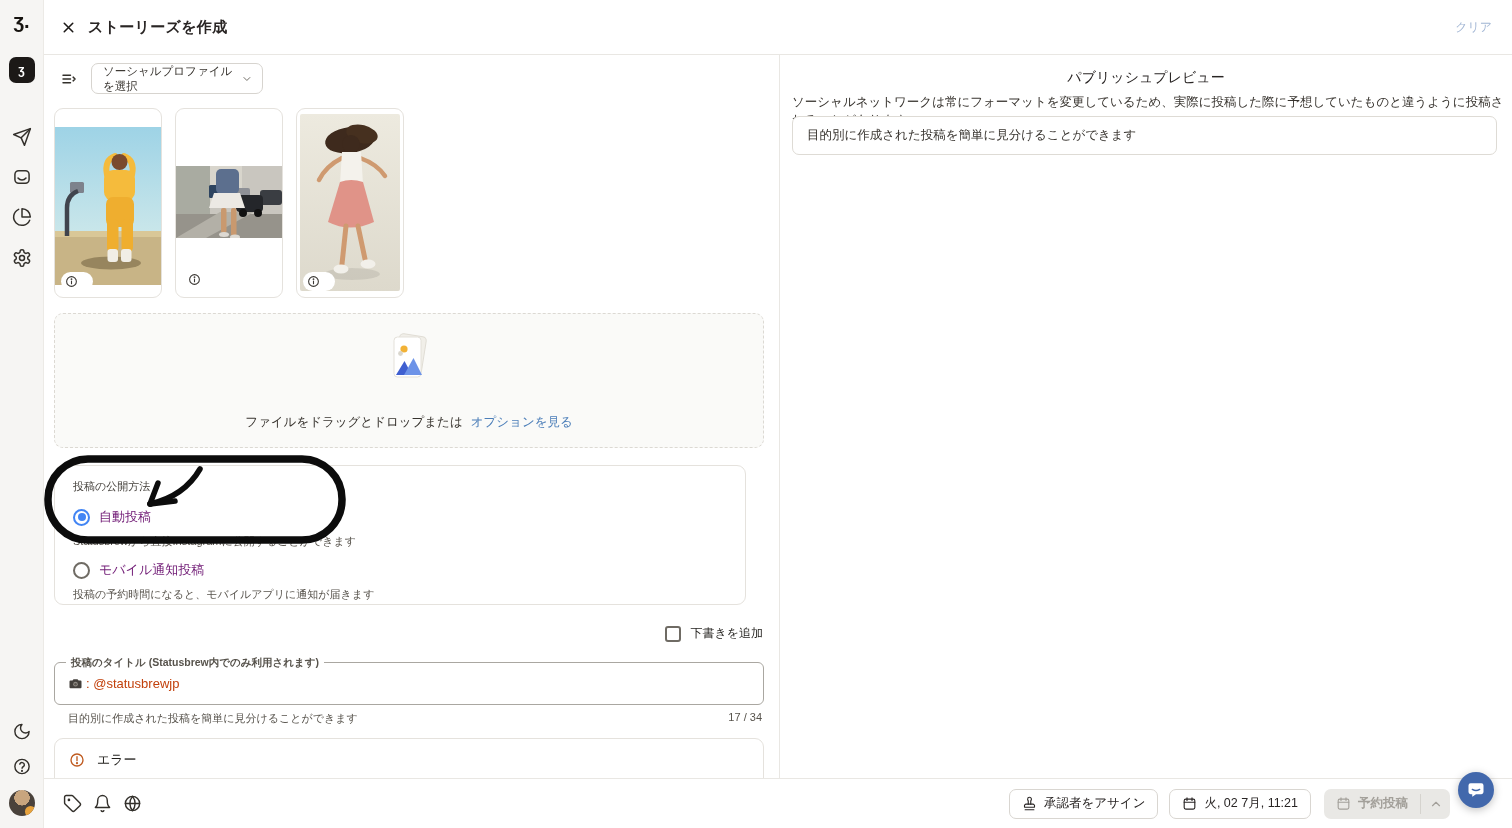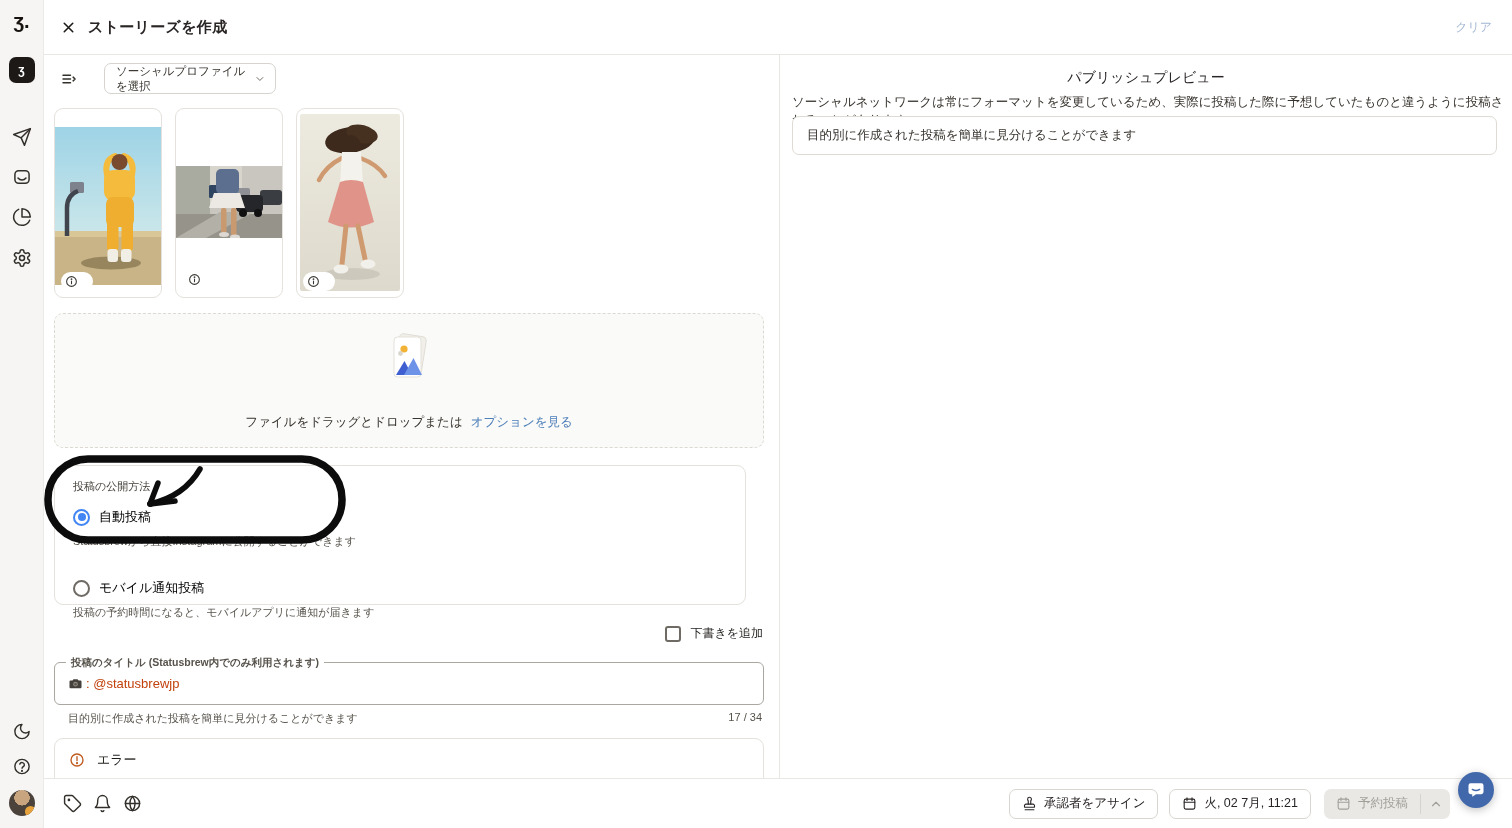--- a/index.html
+++ b/index.html
@@ -36,21 +36,21 @@
   .close-btn { width:28px; height:28px; margin-left:10px; display:flex; align-items:center; justify-content:center; cursor:pointer; color:#1c1917; }
   .page-title { font-size:15px; font-weight:700; margin-left:6px; letter-spacing:.3px; }
   .clear-btn { margin-left:auto; margin-right:20px; font-size:12px; color:#a2b6d4; cursor:pointer; }
 
   
   .content { position:absolute; top:55px; left:44px; right:0; bottom:50px; display:flex; overflow:hidden; }
   .composer { position:relative; width:736px; min-width:736px; border-right:1px solid #e9e7e3; overflow:hidden; }
   .preview  { position:relative; flex:1; }
 
   
-  .profile-row { position:absolute; left:16px; top:8px; display:flex; align-items:center; gap:26px; }
+  .profile-row { position:absolute; left:16px; top:8px; display:flex; align-items:center; gap:13px; }
   .expand-ic { width:18px; height:18px; color:#33302b; cursor:pointer; }
   .profile-select {
     width:172px; height:31px; border:1px solid #d7d4cf; border-radius:7px; background:#fff;
     display:flex; align-items:center; justify-content:space-between; padding:0 9px 0 11px;
     font-size:11.5px; color:#37332e; cursor:pointer;
   }
 
   
   .media-row { position:absolute; left:10px; top:53px; display:flex; gap:13px; }
   .media-card {
@@ -75,21 +75,21 @@
   
   .publish-card {
     position:absolute; left:10px; top:410px; width:692px; height:140px;
     border:1px solid #e5e2dd; border-radius:9px; background:#fff; padding:13px 16px 0 18px;
   }
   .pm-label { font-size:11px; color:#44403b; }
   .radio-row { display:flex; align-items:center; gap:9px; margin-top:14px; cursor:pointer; }
   .radio { width:17px; height:17px; border-radius:50%; border:2px solid #6f6b64; position:relative; background:#fff; }
   .radio.on { border-color:#4285f4; }
   .radio.on::after { content:""; position:absolute; inset:2.5px; border-radius:50%; background:#4285f4; }
-  .radio-label { font-size:13px; color:#000000; }
+  .radio-label { font-size:13px; color:#701a75; }
   .radio-desc { font-size:11px; color:#57534c; margin-top:8px; }
 
   
   .draft-row { position:absolute; right:16px; top:570px; display:flex; align-items:center; gap:9px; cursor:pointer; }
   .checkbox { width:16px; height:16px; border:2px solid #6f6b64; border-radius:3px; background:#fff; }
   .draft-label { font-size:12px; color:#1f1d1a; }
 
   
   .title-field {
     position:absolute; left:10px; top:607px; width:710px; height:43px;
@@ -131,21 +131,21 @@
   .ft-ic svg { width:19px; height:19px; }
   .btn {
     height:30px; border:1px solid #d9d6d1; border-radius:7px; background:#fff;
     display:flex; align-items:center; gap:7px; padding:0 12px; font-size:12.5px; color:#292524;
     cursor:pointer; white-space:nowrap;
   }
   .btn + .btn { margin-left:11px; }
   .spacer { flex:1; }
   .split-btn {
     margin-left:13px; height:30px; background:#e9e8e5; border-radius:7px;
-    display:flex; align-items:stretch; color:#a3a09a; cursor:not-allowed;
+    display:flex; align-items:stretch; color:#a3a09a; cursor:not-allowed;font-weight:bold;
   }
   .split-main { display:flex; align-items:center; gap:7px; padding:0 12px; font-size:12.5px; }
   .split-div { width:1px; background:#d5d3ce; margin:5px 0; }
   .split-caret { width:29px; display:flex; align-items:center; justify-content:center; }
 
   
   .chat-fab {
     position:absolute; right:18px; top:772px; width:36px; height:36px; border-radius:50%;
     background:#4268ac; display:flex; align-items:center; justify-content:center;
     box-shadow:0 2px 8px rgba(0,0,0,.25); cursor:pointer; z-index:6;
@@ -344,21 +344,21 @@
 
     <div class="publish-card">
       <div class="pm-label">投稿の公開方法</div>
 
       <div class="radio-row">
         <div class="radio on"></div>
         <span class="radio-label">自動投稿</span>
       </div>
       <div class="radio-desc">Statusbrewから直接Instagramに公開することができます</div>
 
-      <div class="radio-row" style="margin-top:30px">
+      <div class="radio-row" style="margin-top:12px">
         <div class="radio"></div>
         <span class="radio-label">モバイル通知投稿</span>
       </div>
       <div class="radio-desc">投稿の予約時間になると、モバイルアプリに通知が届きます</div>
     </div>
 
     <div class="draft-row">
       <div class="checkbox"></div>
       <span class="draft-label">下書きを追加</span>
     </div>

